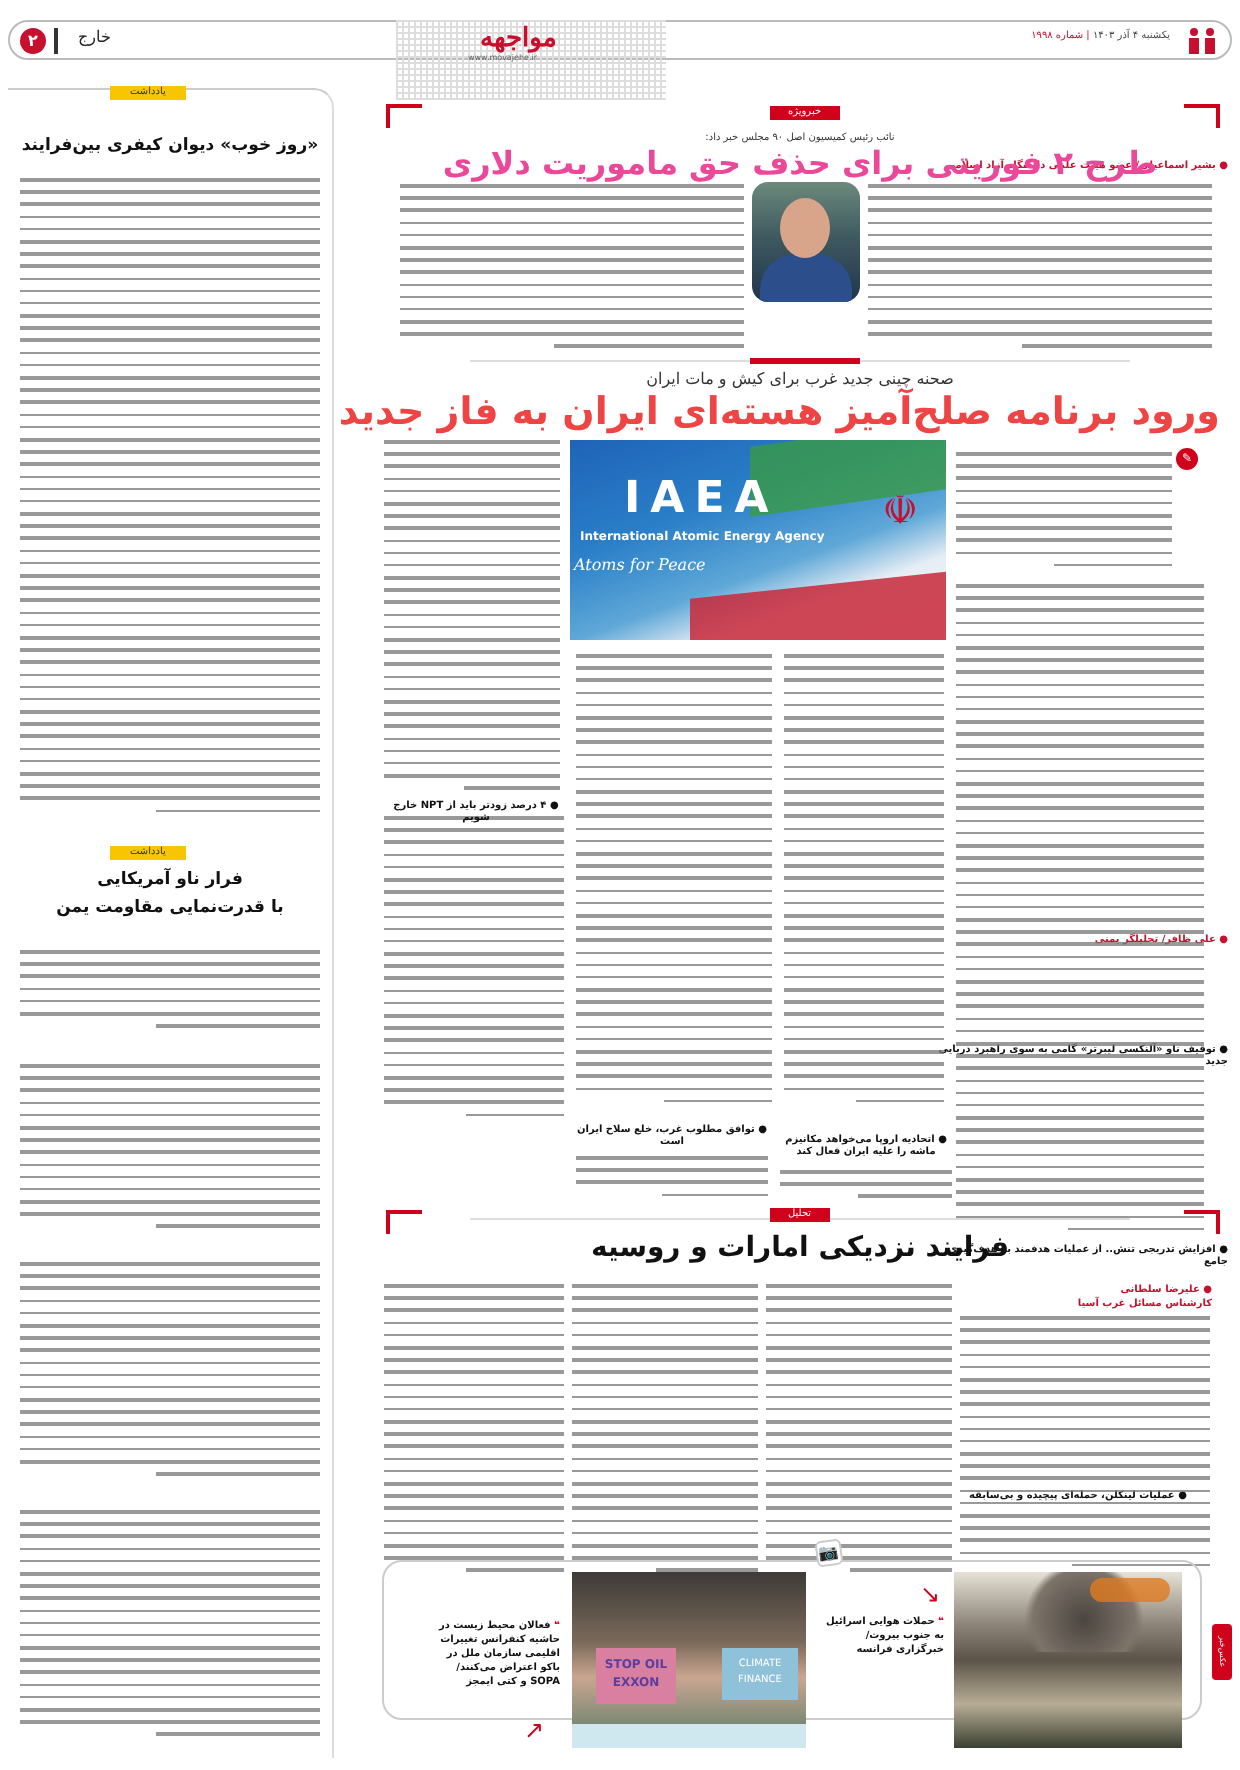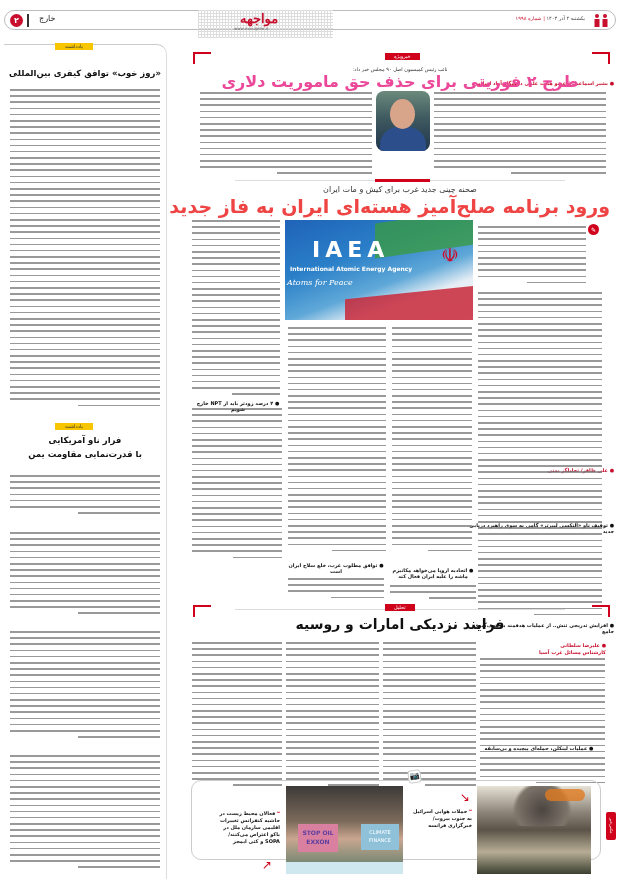--- a/index.html
+++ b/index.html
@@ -4,21 +4,21 @@
 <style>
   * { box-sizing: border-box; margin: 0; padding: 0; }
   html, body { width: 620px; height: 885px; background: #fff; overflow: hidden; }
   body { font-family: "DejaVu Sans", sans-serif; color: #222; position: relative; direction: rtl; }
 
   
   .masthead { position: absolute; left: 4px; top: 10px; width: 612px; height: 20px; border: 1px solid #bbb; border-radius: 10px; background: #fff; }
   .mh-logo-icon { position: absolute; right: 6px; top: 2px; width: 16px; height: 15px; }
   .mh-date { position: absolute; right: 30px; top: 4px; font-size: 5px; color: #444; white-space: nowrap; }
   .mh-date .issue { color: #c8102e; }
-  .mh-center { position: absolute; left: 193px; top: -1px; width: 135px; height: 28px; background-image: repeating-linear-gradient(90deg, #ddd 0 1px, transparent 1px 3px), repeating-linear-gradient(0deg, #ddd 0 1px, transparent 1px 3px); padding-left: 15px; }
+  .mh-center { position: absolute; left: 193px; top: -1px; width: 135px; height: 40px; background-image: repeating-linear-gradient(90deg, #ddd 0 1px, transparent 1px 3px), repeating-linear-gradient(0deg, #ddd 0 1px, transparent 1px 3px); padding-left: 15px; }
   .mh-brand { position: absolute; left: 42px; top: 1px; font-family: "DejaVu Serif", serif; font-size: 13px; color: #c8102e; font-weight: bold; }
   .mh-url { position: absolute; left: 36px; top: 16px; font-size: 4px; color: #666; direction: ltr; }
   .mh-section { position: absolute; left: 34px; top: 3px; font-size: 8px; color: #222; font-family: "DejaVu Serif", serif; }
   .mh-page-badge { position: absolute; left: 5px; top: 3px; width: 13px; height: 13px; border-radius: 50%; background: #c8102e; color: #fff; font-size: 8px; text-align: center; line-height: 13px; font-weight: bold; }
   .mh-pen-icon { position: absolute; left: 22px; top: 3px; width: 6px; height: 13px; border-left: 2px solid #333; }
 
   
   .leftcol { position: absolute; left: 4px; top: 44px; width: 163px; height: 835px; border-top: 1px solid #ccc; border-right: 1px solid #ddd; border-radius: 0 10px 0 0; }
   .tag-yellow { position: absolute; background: #f7c600; color: #333; font-size: 5px; height: 7px; line-height: 7px; padding: 0 10px; }
   .lc-h { position: absolute; width: 160px; text-align: center; font-weight: bold; font-size: 8.5px; color: #111; font-family: "DejaVu Sans", sans-serif; }
@@ -86,21 +86,21 @@
     <span class="mh-brand">مواجهه</span>
     <span class="mh-url">www.movajehe.ir</span>
   </div>
   <span class="mh-section">خارج</span>
   <span class="mh-pen-icon"></span>
   <span class="mh-page-badge">۲</span>
 </div>
 
 <div class="leftcol"></div>
 <span class="tag-yellow" style="left:55px;top:43px;">یادداشت</span>
-<div class="lc-h" style="left:5px;top:68px;">«روز خوب» توافق کیفری بین‌المللی</div>
+<div class="lc-h" style="left:5px;top:68px;">«روز خوب» دیوان کیفری بین‌فرایند</div>
 <div class="lc-author" style="top:80px;">● بشیر اسماعیلی/ عضو هیئت علمی دانشگاه آزاد اسلامی</div>
 <div class="textblock" style="left:10px;top:89px;width:150px;" id="tb-left1">
     <div class="line"></div>
     <div class="line"></div>
     <div class="line"></div>
     <div class="line"></div>
     <div class="line"></div>
     <div class="line"></div>
     <div class="line"></div>
     <div class="line"></div>

